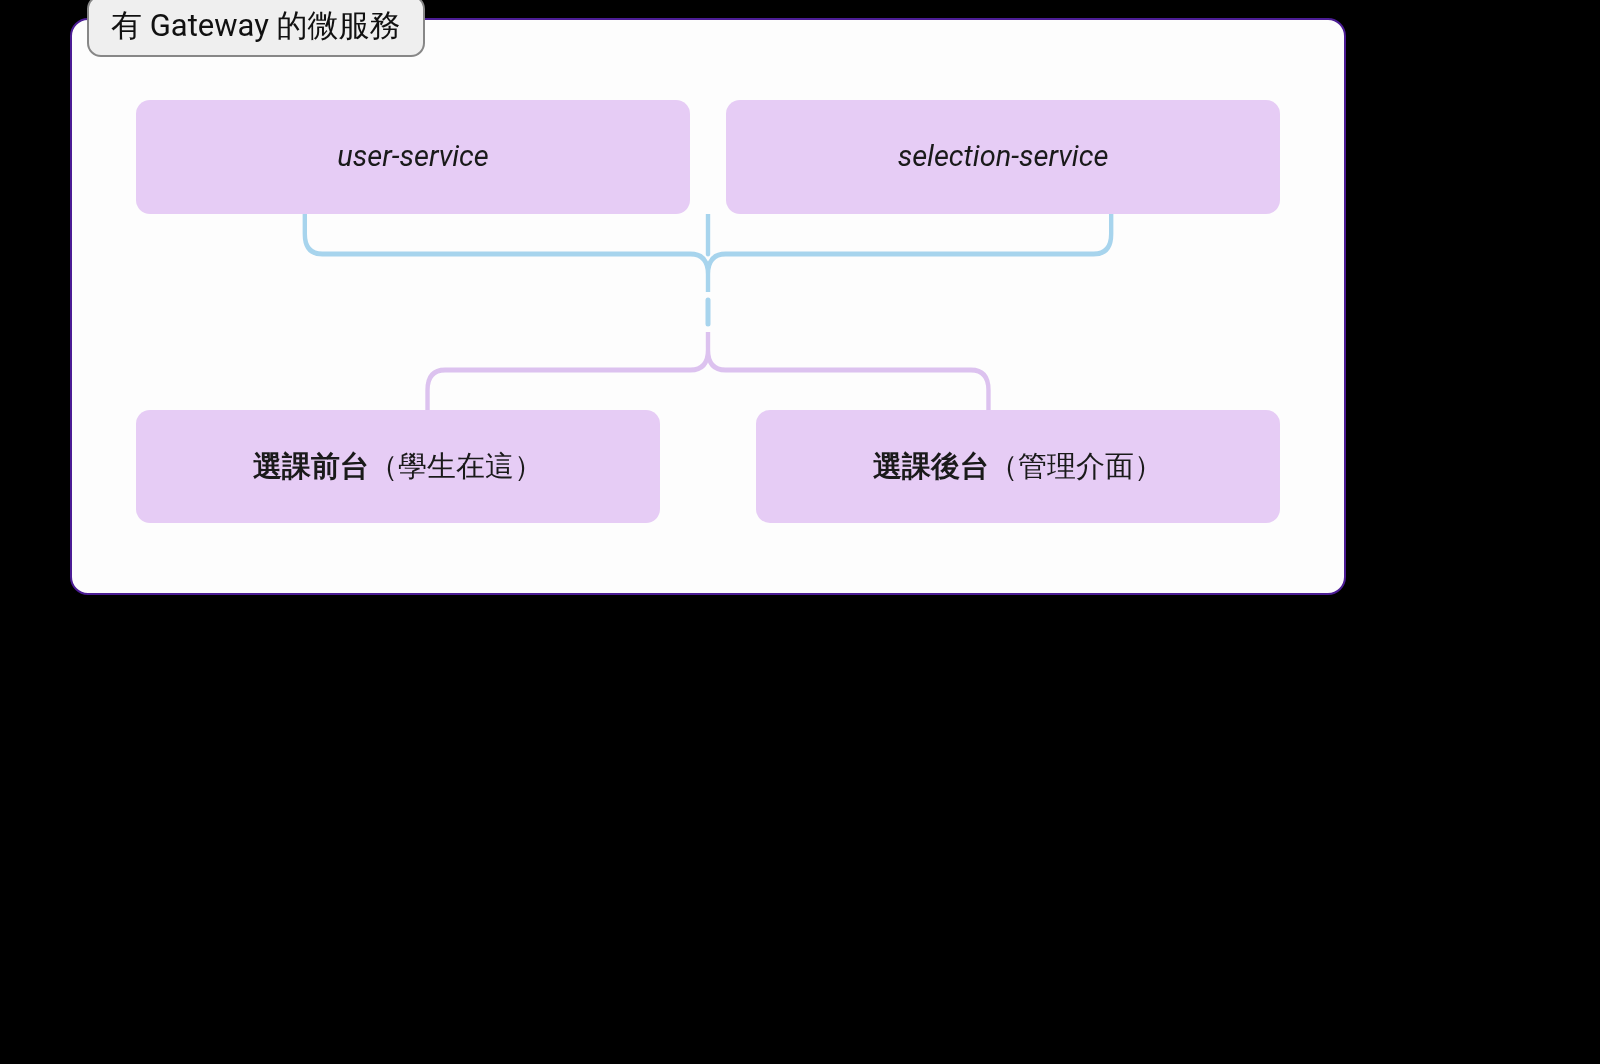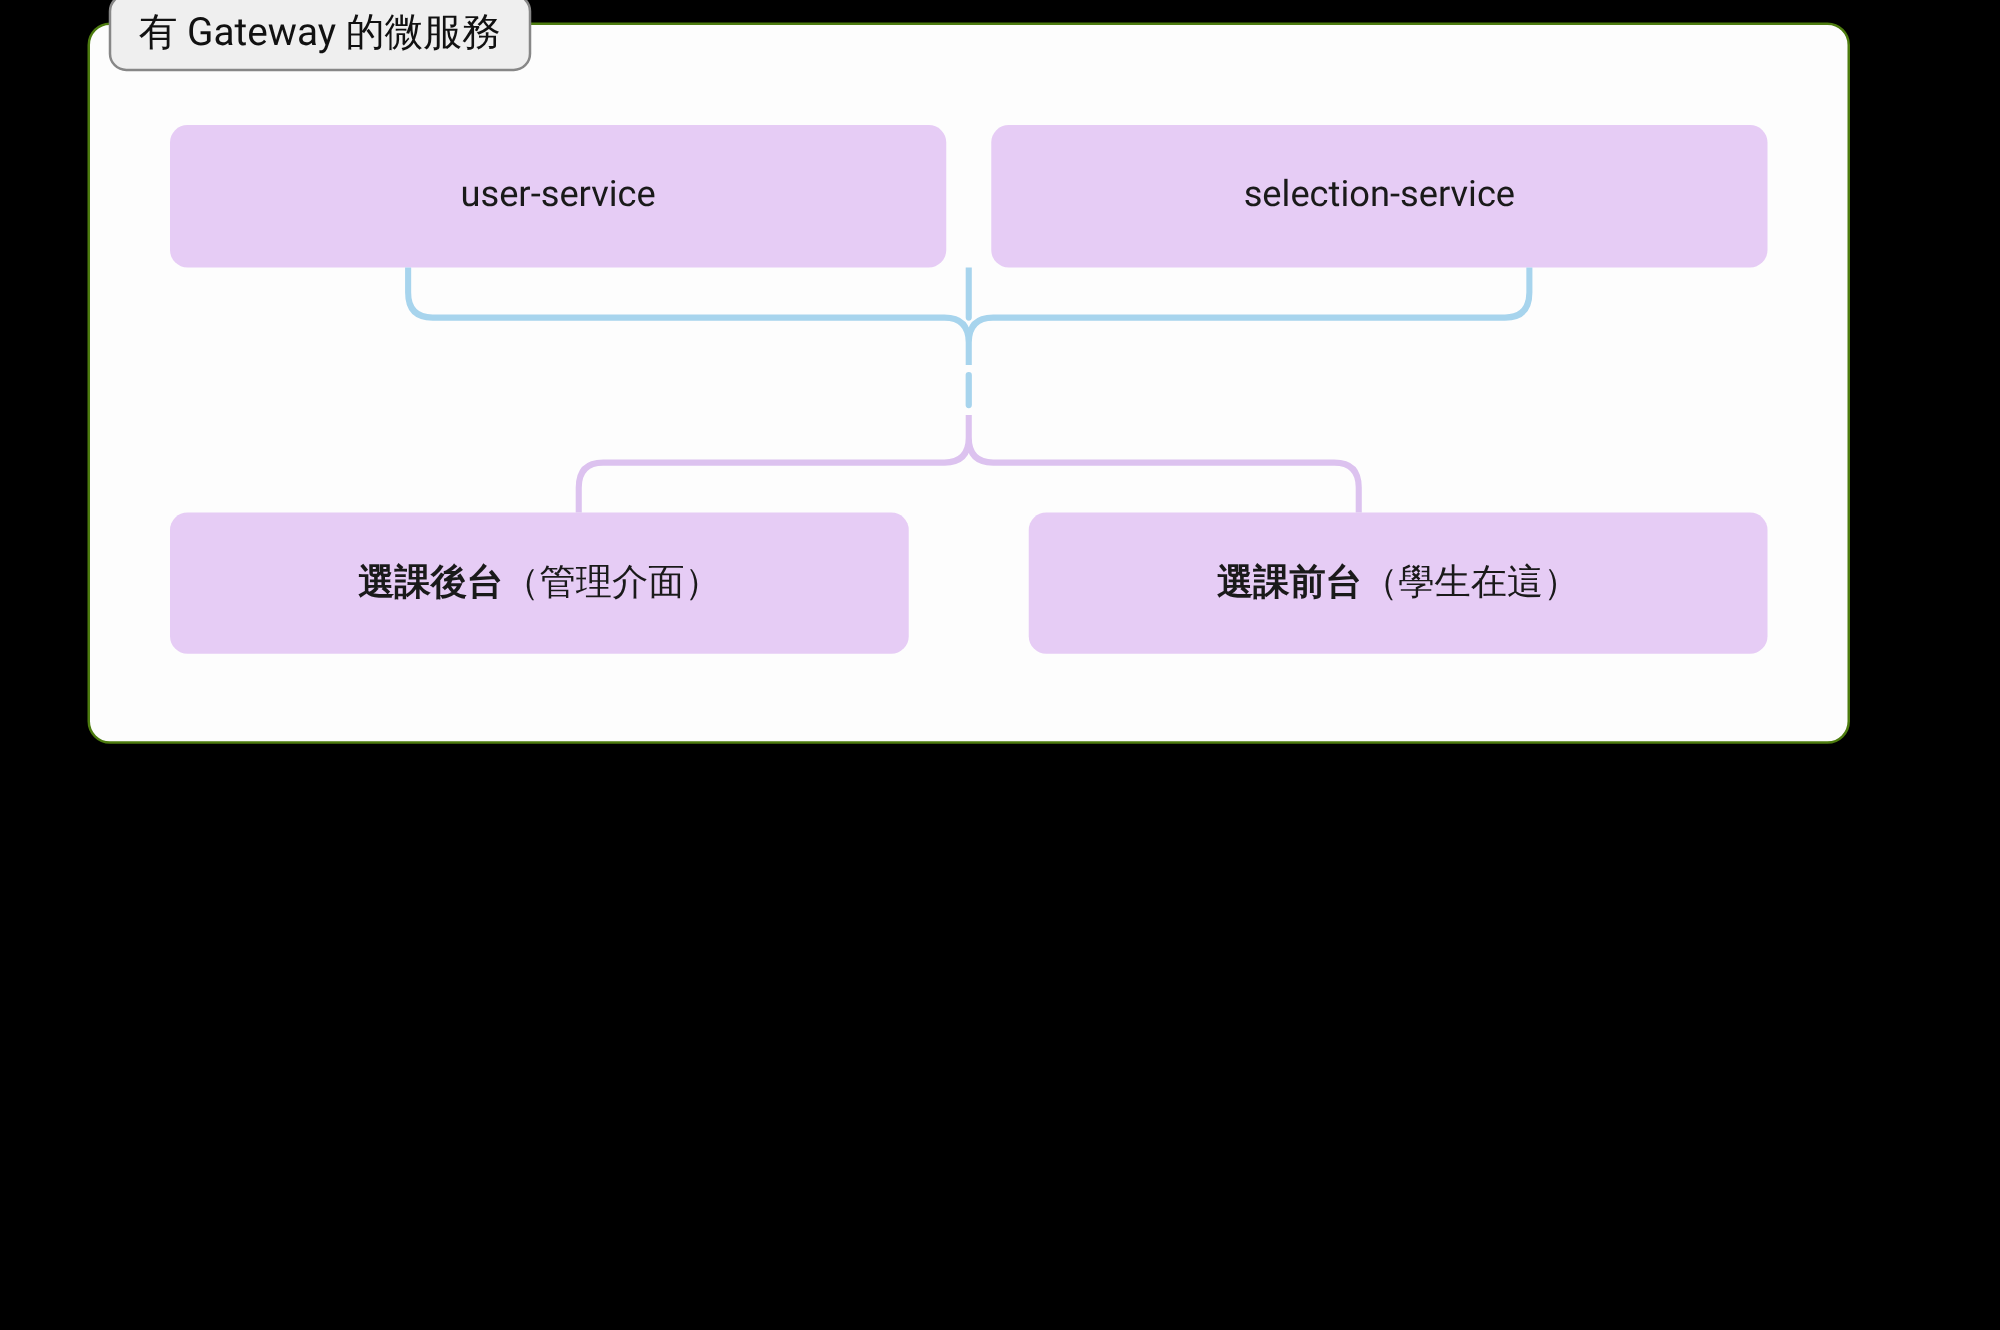--- a/index.html
+++ b/index.html
@@ -11,25 +11,25 @@
     body {
       font-family: -apple-system, BlinkMacSystemFont, "Segoe UI", Roboto, "Helvetica Neue", Arial, sans-serif;
       background: #000000;
       padding: 10px;
       width: 1600px;
       height: 1064px;
     }
     
     .container {
       background: #fdfdfd;
-      border: 2px solid #4d7c0f;
+      border: 2px solid #4c1d95;
       border-radius: 18px;
       padding: 80px 40px 70px 40px;
       position: relative;
-      width: 1410px;
+      width: 1276px;
       margin: 8px 0 0 60px;
     }
     
     .title-tab {
       position: absolute;
       top: -25px;
       left: 15px;
       background: #efefef;
       border: 2px solid #878787;
       border-radius: 14px;
@@ -41,20 +41,21 @@
     
     .row {
       display: flex;
       gap: 28px;
       justify-content: center;
     }
     
     .row-services {
       gap: 36px;
       padding: 0 24px;
+      font-style: italic;
     }
     
     .row-frontends {
       gap: 96px;
       padding: 0 24px;
     }
     
     .box {
       border-radius: 14px;
       display: flex;
@@ -152,22 +153,22 @@
                Q 680 38 700 38
                L 980 38
                Q 1000 38 1000 58
                L 1000 78" stroke="#dcc2ef" stroke-width="5" fill="none" stroke-linecap="round"></path>
     </svg>
   </div>
 
   <div class="row row-frontends">
     <div class="box box-purple">
       <span>
-        <span class="bold">選課後台</span><span>（管理介面）</span>
+        <span class="bold">選課前台</span><span>（學生在這）</span>
       </span>
     </div>
     <div class="box box-purple">
       <span>
-        <span class="bold">選課前台</span><span>（學生在這）</span>
+        <span class="bold">選課後台</span><span>（管理介面）</span>
       </span>
     </div>
   </div>
 </div>
 
 </body></html>

